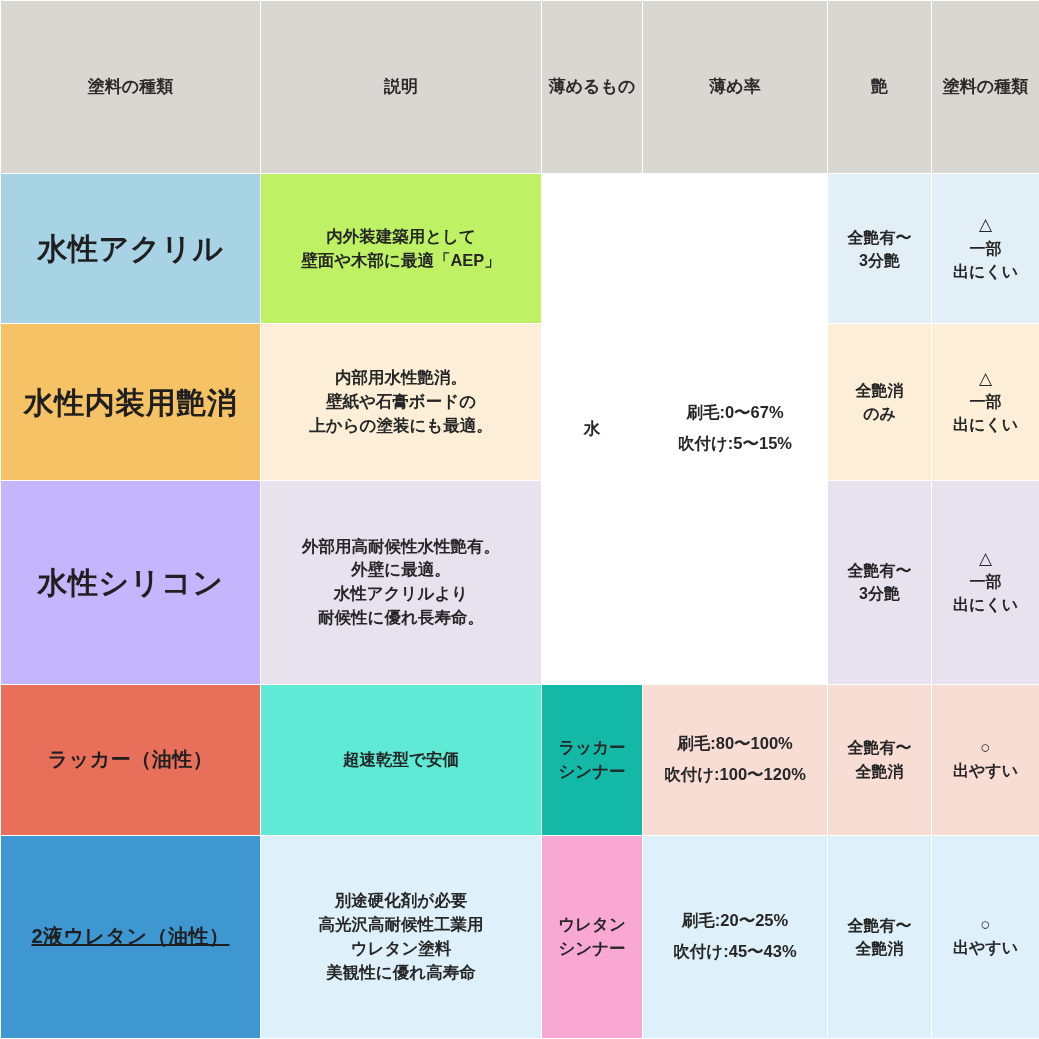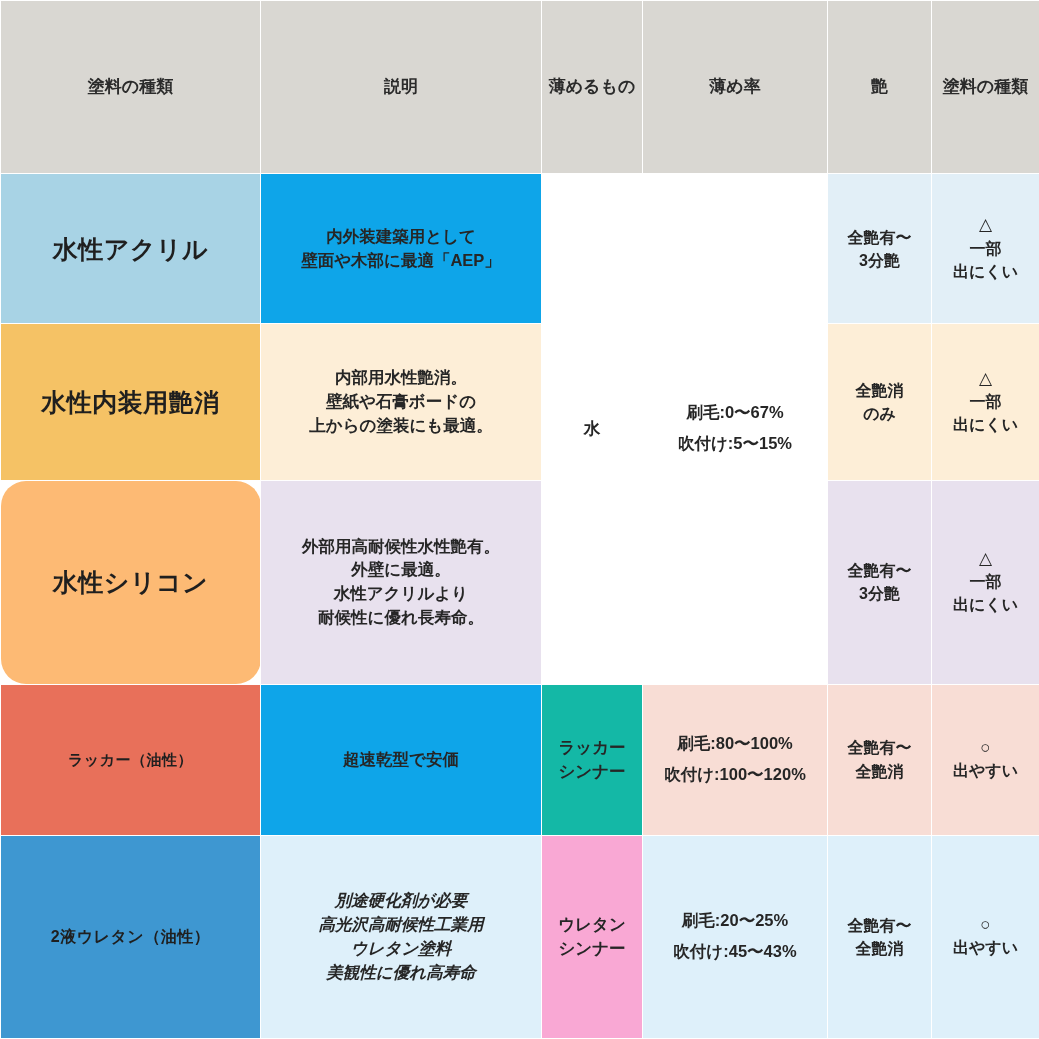--- a/index.html
+++ b/index.html
@@ -42,29 +42,30 @@
     background: #d9d7d2;
     height: 173px;
     font-size: 17px;
     font-weight: bold;
     color: #2b2b2b;
     border-color: #ffffff;
   }
 
   
   td.type {
-    font-size: 25px;
+    font-size: 30px;
     letter-spacing: 0.5px;
     color: #1f1f1f;
   }
   td.type.small {
-    font-size: 15px;
+    font-size: 20px;
   }
   td.type.smaller {
-    font-size: 16px;
+    font-size: 20px;
+    text-decoration: underline;
   }
 
   td.desc {
     font-size: 16.5px;
   }
   td.mid {
     font-size: 16.5px;
   }
   td.rate {
     font-size: 16.5px;
@@ -81,43 +82,43 @@
     font-size: 17px;
     line-height: 1.3;
   }
   .rate-line {
     display: block;
     margin: 7px 0;
   }
 
   
   .r1 .type  { background: #a8d3e5; }
-  .r1 .desc  { background: #0ea5e9; }
+  .r1 .desc  { background: #bef264; }
   .r1 .gloss { background: #e2eff7; }
   .r1 .color { background: #e2eff7; }
 
   .r2 .type  { background: #f5c265; }
   .r2 .desc  { background: #fdeed7; }
   .r2 .gloss { background: #fdeed7; }
   .r2 .color { background: #fdeed7; }
 
-  .r3 .type  { background: #fdba74; border-radius: 25px; }
+  .r3 .type  { background: #c4b5fd; }
   .r3 .desc  { background: #e8e1ee; }
   .r3 .gloss { background: #e8e1ee; }
   .r3 .color { background: #e8e1ee; }
 
   .r4 .type  { background: #e8705a; }
-  .r4 .desc  { background: #0ea5e9; margin-top: 19px; }
+  .r4 .desc  { background: #5eead4; margin-top: 19px; }
   .r4 .mid   { background: #14b8a6; }
   .r4 .rate  { background: #f8ddd5; }
   .r4 .gloss { background: #f8ddd5; }
   .r4 .color { background: #f8ddd5; }
 
   .r5 .type  { background: #3e97d1; }
-  .r5 .desc  { background: #def0fa; font-style: italic; }
+  .r5 .desc  { background: #def0fa; }
   .r5 .mid   { background: #f9a8d4; }
   .r5 .rate  { background: #def0fa; }
   .r5 .gloss { background: #def0fa; }
   .r5 .color { background: #def0fa; }
 
   td.white-cell { background: #ffffff; }
 </style>
 </head>
 <body>
 

